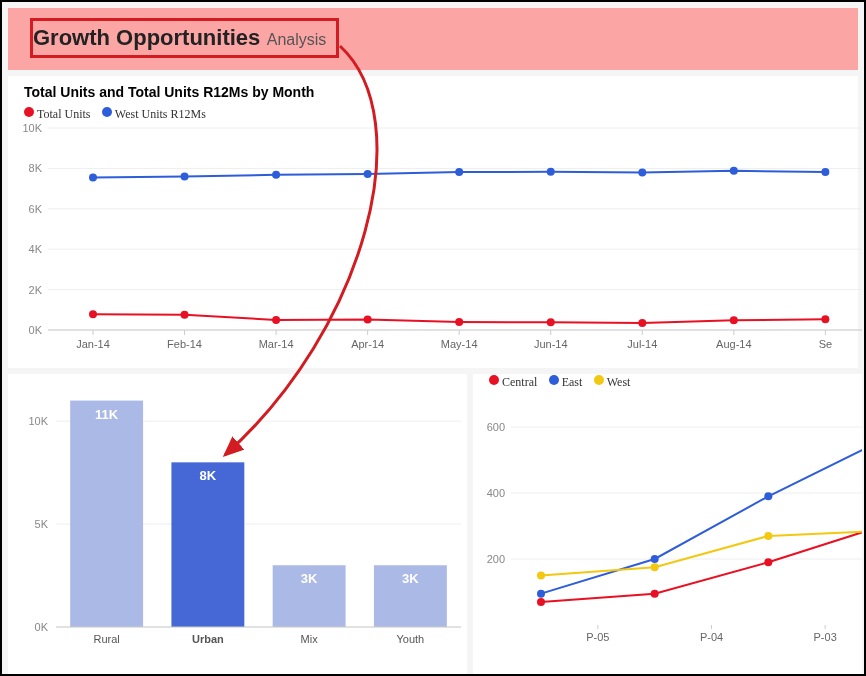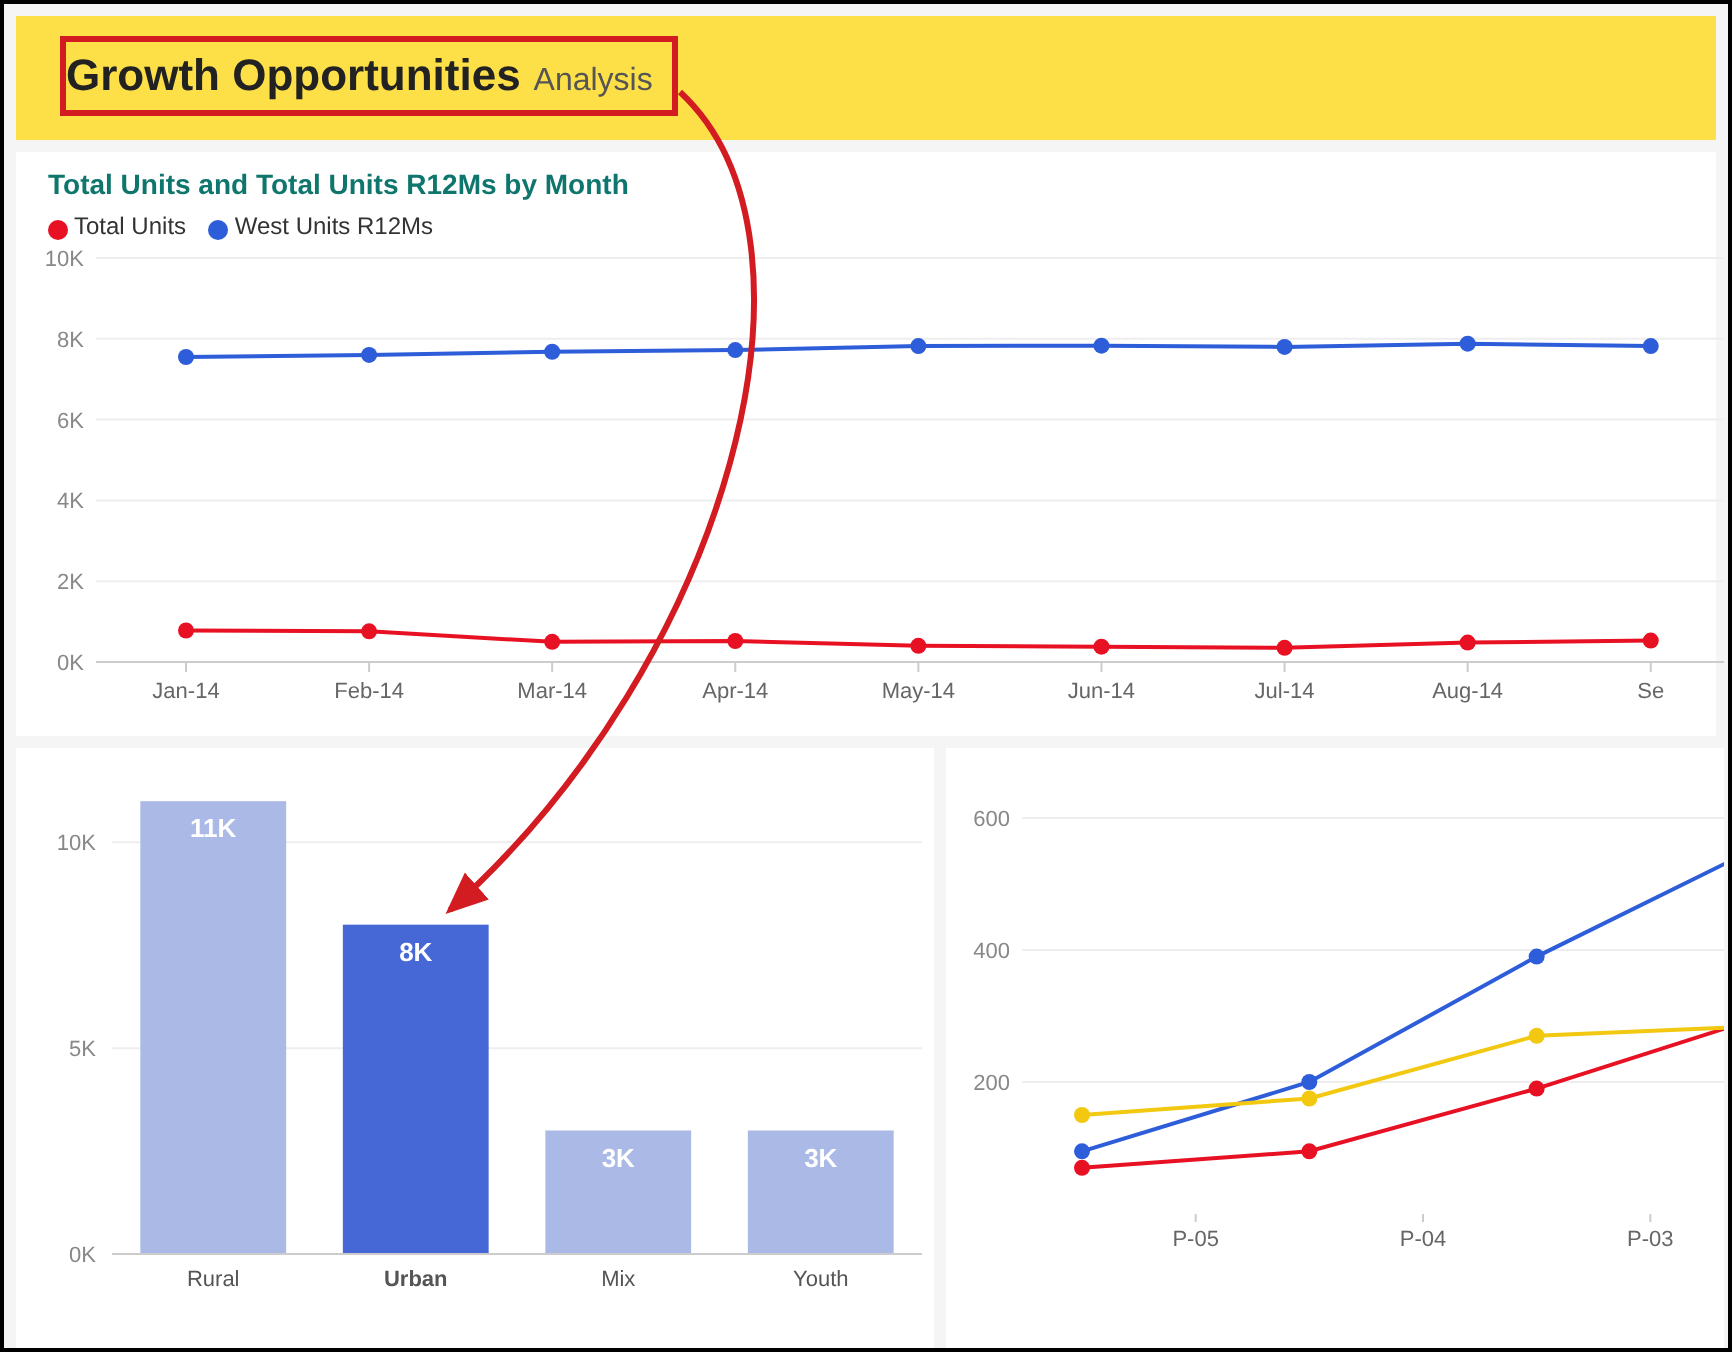--- a/index.html
+++ b/index.html
@@ -6,47 +6,47 @@
   body {
     font-family: "Segoe UI", Arial, sans-serif;
     background: #f5f5f5;
     width: 866px;
     height: 676px;
     overflow: hidden;
     border: 2px solid #000;
   }
   .container { padding: 6px 0 0 6px; }
   .title-card {
-    background: #fde047;
+    background: #fca5a5;
     padding: 10px 16px 12px 22px;
     margin: 0 6px 6px 0;
   }
   .title-box {
     display: inline-block;
     border: 3px solid #d21c21;
     padding: 4px 10px 4px 0;
   }
   .title-main { font-size: 22px; font-weight: 700; color: #222; }
   .title-sub { font-size: 16px; color: #555; font-weight: 400; margin-left: 2px; }
   .chart-card {
     background: #fff;
     margin: 0 6px 6px 0;
   }
   .chart-title {
     font-size: 14px;
     font-weight: 700;
     padding: 8px 10px 6px 16px;
-    color: #0f766e;
+    color: #000000;
   }
   .legend {
     padding: 0 0 2px 16px;
     font-size: 12px;
     color: #333;
   }
-  .legend .item { display: inline-flex; align-items: flex-end; margin-right: 8px; }
+  .legend .item { display: inline-flex; align-items: flex-start; margin-right: 8px; font-family: Liberation Serif, serif; }
   .legend .dot { width: 10px; height: 10px; border-radius: 50%; display: inline-block; margin-right: 3px; }
   .plot-area { position: relative; }
   .row { display: flex; }
   .col-left { width: 465px; }
   .col-right { flex: 1; }
   .annot-arrow { position: absolute; pointer-events: none; z-index: 50; }
 </style>
 </head>
 <body>
 
@@ -149,20 +149,34 @@
               <rect x="365.925" y="191.25" width="72.89999999999999" height="61.75" fill="#aab9e6"></rect>
               <text x="402.375" y="209.25" font-size="13" fill="#fff" text-anchor="middle" font-weight="600">3K</text>
               <text x="402.375" y="269" font-size="11" fill="#555" text-anchor="middle" font-weight="400">Youth</text>
               <line x1="48" y1="253" x2="453" y2="253" stroke="#ccc"></line>
             </svg></div>
       </div>
     </div>
 
     <div class="col-right">
       <div class="chart-card" style="height:310px;">
+        <div class="legend">
+          <span class="item">
+            <span class="dot" style="background:#e81123"></span>
+            <span>Central</span>
+          </span>
+          <span class="item">
+            <span class="dot" style="background:#2e5dd9"></span>
+            <span>East</span>
+          </span>
+          <span class="item">
+            <span class="dot" style="background:#f2c811"></span>
+            <span>West</span>
+          </span>
+        </div>
         <div class="plot-area" id="plot2" style="height:255px;"><svg width="389" height="255">
               <line x1="38" y1="167" x2="389" y2="167" stroke="#eee"></line>
               <text x="32" y="171" font-size="11" fill="#888" text-anchor="end">200</text>
               <line x1="38" y1="101" x2="389" y2="101" stroke="#eee"></line>
               <text x="32" y="105" font-size="11" fill="#888" text-anchor="end">400</text>
               <line x1="38" y1="35" x2="389" y2="35" stroke="#eee"></line>
               <text x="32" y="39" font-size="11" fill="#888" text-anchor="end">600</text>
               <path d="M68,209.9 L181.66666666666669,201.65 L295.33333333333337,170.3 L409,134 " stroke="#e81123" stroke-width="2" fill="none"></path>
               <circle cx="68" cy="209.9" r="4" fill="#e81123"></circle>
               <circle cx="181.66666666666669" cy="201.65" r="4" fill="#e81123"></circle>

